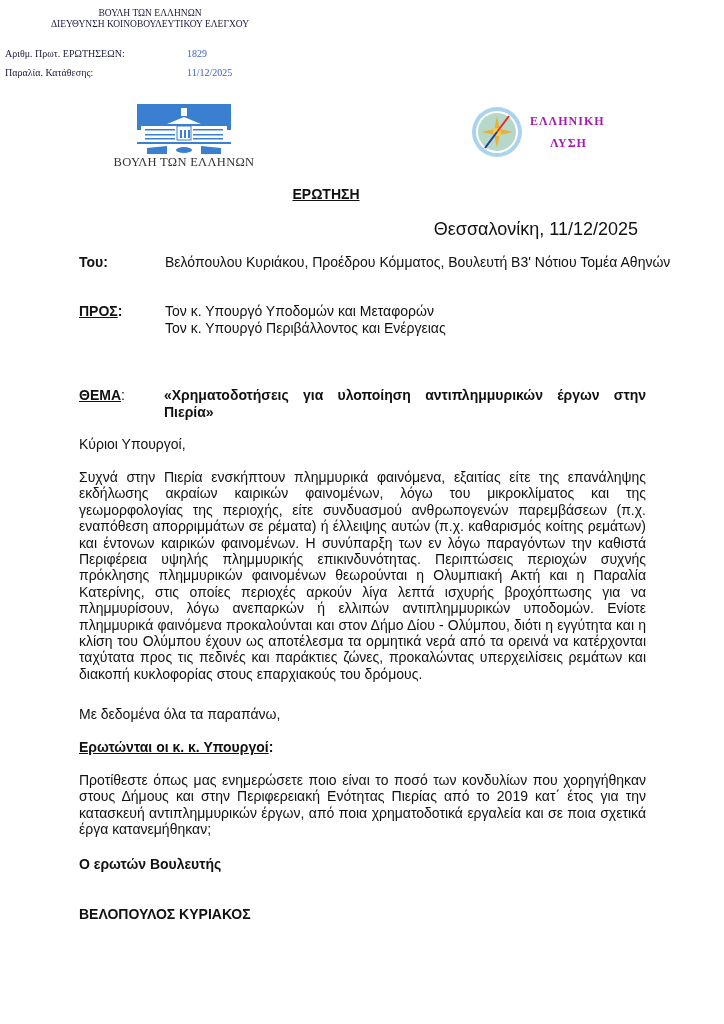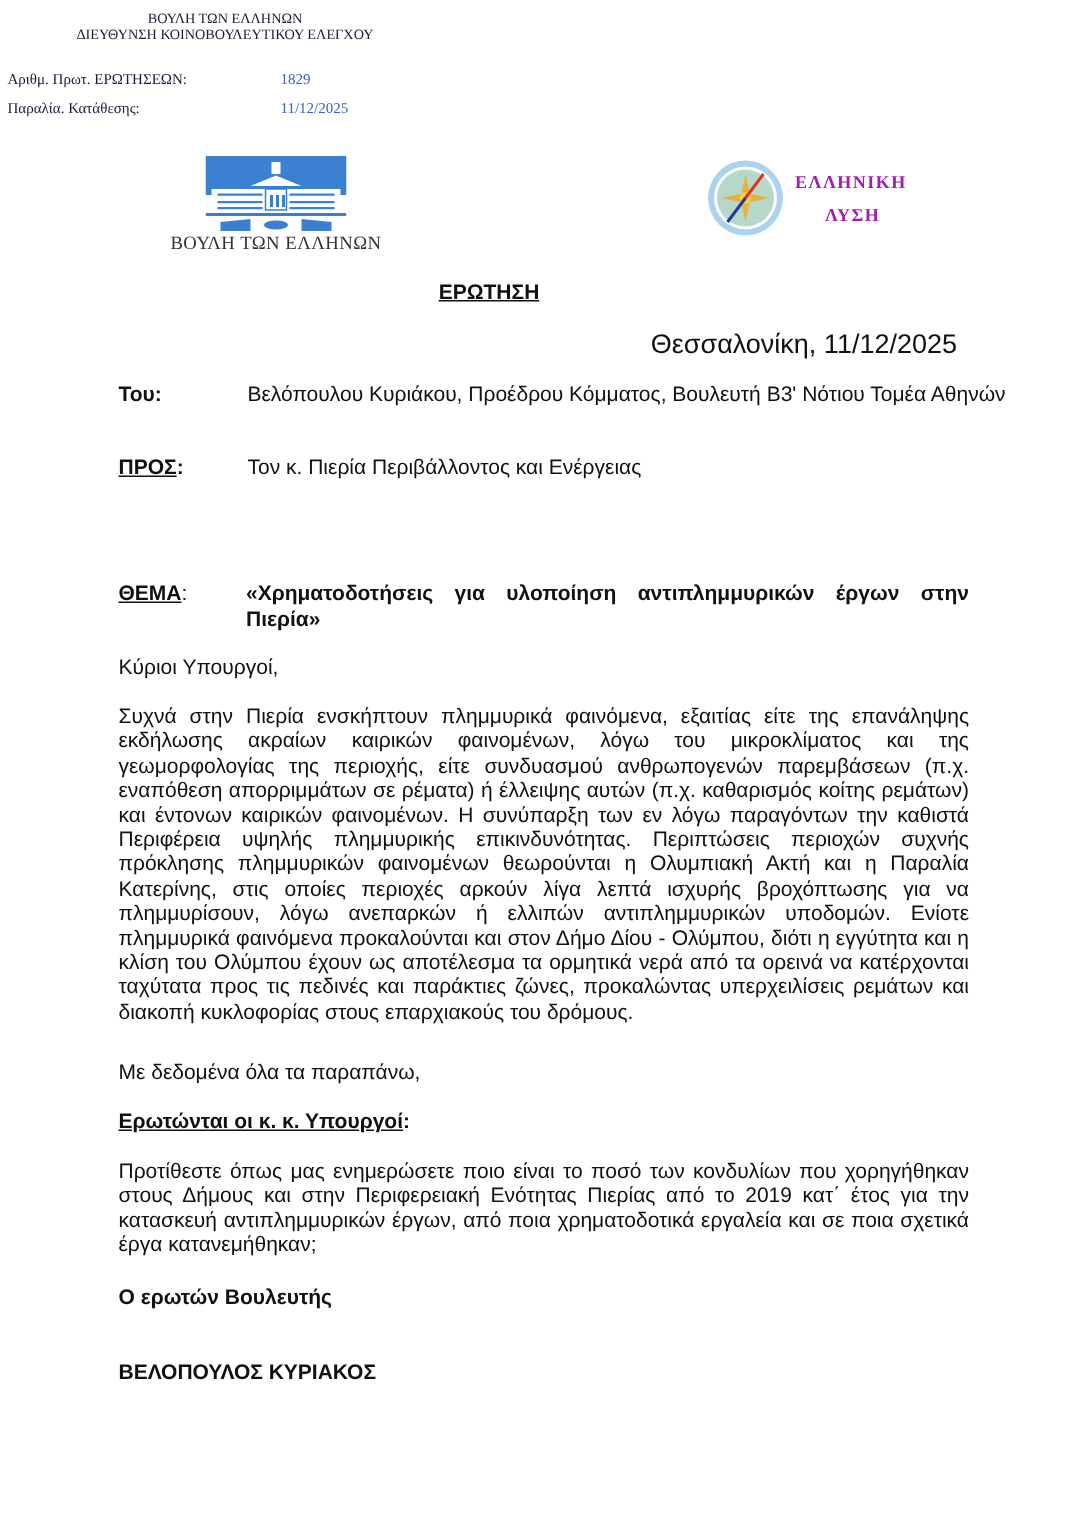--- a/index.html
+++ b/index.html
@@ -89,21 +89,22 @@
 <div class="place-date">Θεσσαλονίκη, 11/12/2025</div>
 
 <div class="row" style="top:254px;">
   <span class="k">Του:</span>
   <span class="v">Βελόπουλου Κυριάκου, Προέδρου Κόμματος, Βουλευτή Β3' Νότιου Τομέα Αθηνών</span>
 </div>
 
 <div class="row" style="top:303px;">
   <span class="k"><span class="u">ΠΡΟΣ</span><span>:</span></span>
   <div class="v" style="text-align:left;">
-    <div>Τον κ. Πιερία Περιβάλλοντος και Ενέργειας</div>
+    <div>Τον κ. Υπουργό Υποδομών και Μεταφορών</div>
+    <div>Τον κ. Υπουργό Περιβάλλοντος και Ενέργειας</div>
   </div>
 </div>
 
 <div class="row" style="top:387px;">
   <span class="k"><span class="u">ΘΕΜΑ</span><span style="font-weight:normal;">:</span></span>
   <span class="v bold" style="left:85px;width:482px;text-align-last:left;">«Χρηματοδοτήσεις για υλοποίηση αντιπλημμυρικών έργων στην Πιερία»</span>
 </div>
 
 <div class="para" style="top:436px;">Κύριοι Υπουργοί,</div>
 

